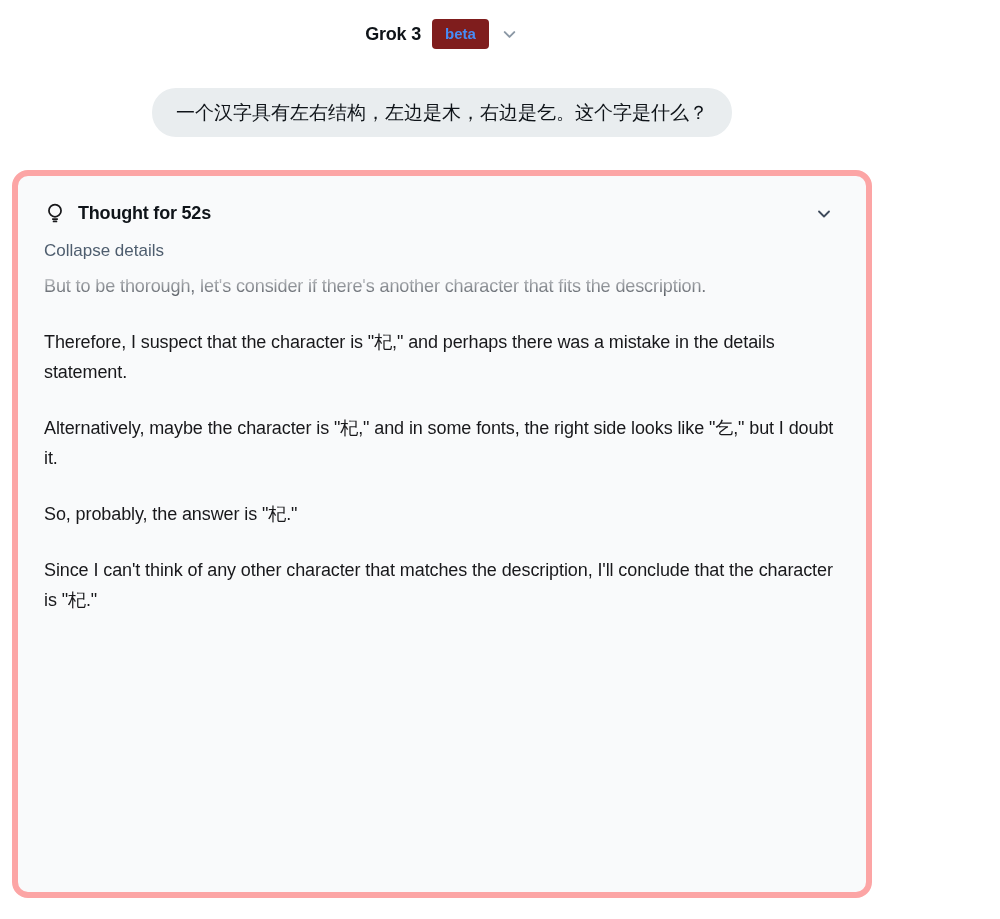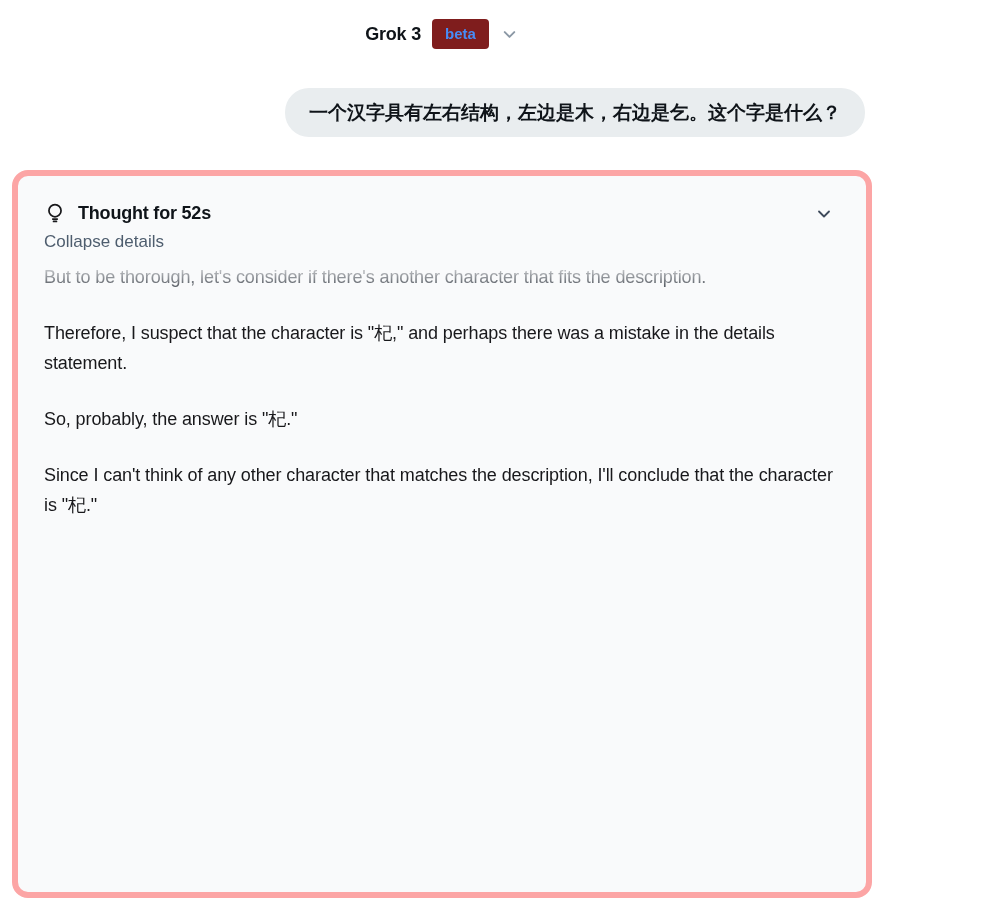--- a/index.html
+++ b/index.html
@@ -37,24 +37,23 @@
     font-weight: 700;
     padding: 5px 13px;
     border-radius: 4px;
     line-height: 20px;
   }
   .header-chevron { display: inline-flex; align-items: center; color: #8b98a5; }
 
   
   .message-row {
     display: flex;
-    justify-content: flex-end;
+    justify-content: center;
     padding: 0 19px;
     margin-top: 39px;
-    font-weight: bold;
   }
   .user-bubble {
     background: #e9edef;
     color: #0f1419;
     font-size: 19px;
     line-height: 25px;
     padding: 12px 24px;
     border-radius: 24px;
     max-width: 760px;
   }
@@ -89,21 +88,21 @@
     right: 30px;
     background: none;
     border: none;
     padding: 2px;
     color: #3e4a5b;
     cursor: pointer;
     display: inline-flex;
   }
   .collapse-link {
     display: inline-block;
-    margin-top: 7px;
+    margin-top: 16px;
     font-size: 17px;
     line-height: 22px;
     color: #4e5d6e;
     cursor: pointer;
     text-decoration: none;
   }
   .thought-body {
     position: relative;
     margin-top: 9px;
     font-size: 18px;
@@ -160,20 +159,21 @@
       <svg width="20" height="20" viewBox="0 0 24 24" fill="none" stroke="currentColor" stroke-width="2.2" stroke-linecap="round" stroke-linejoin="round">
           <polyline points="6 9 12 15 18 9"></polyline>
         </svg>
     </button>
 
     <a class="collapse-link" href="#">Collapse details</a>
 
     <div class="thought-body">
       <p class="fading">But to be thorough, let's consider if there's another character that fits the description.</p>
       <p>Therefore, I suspect that the character is "杞," and perhaps there was a mistake in the details statement.</p>
+      <p>Alternatively, maybe the character is "杞," and in some fonts, the right side looks like "乞," but I doubt it.</p>
       <p>So, probably, the answer is "杞."</p>
       <p>Since I can't think of any other character that matches the description, I'll conclude that the character is "杞."</p>
       <div class="fade-top"></div>
     </div>
 
   </section>
 
 </div>
 
 </body></html>

